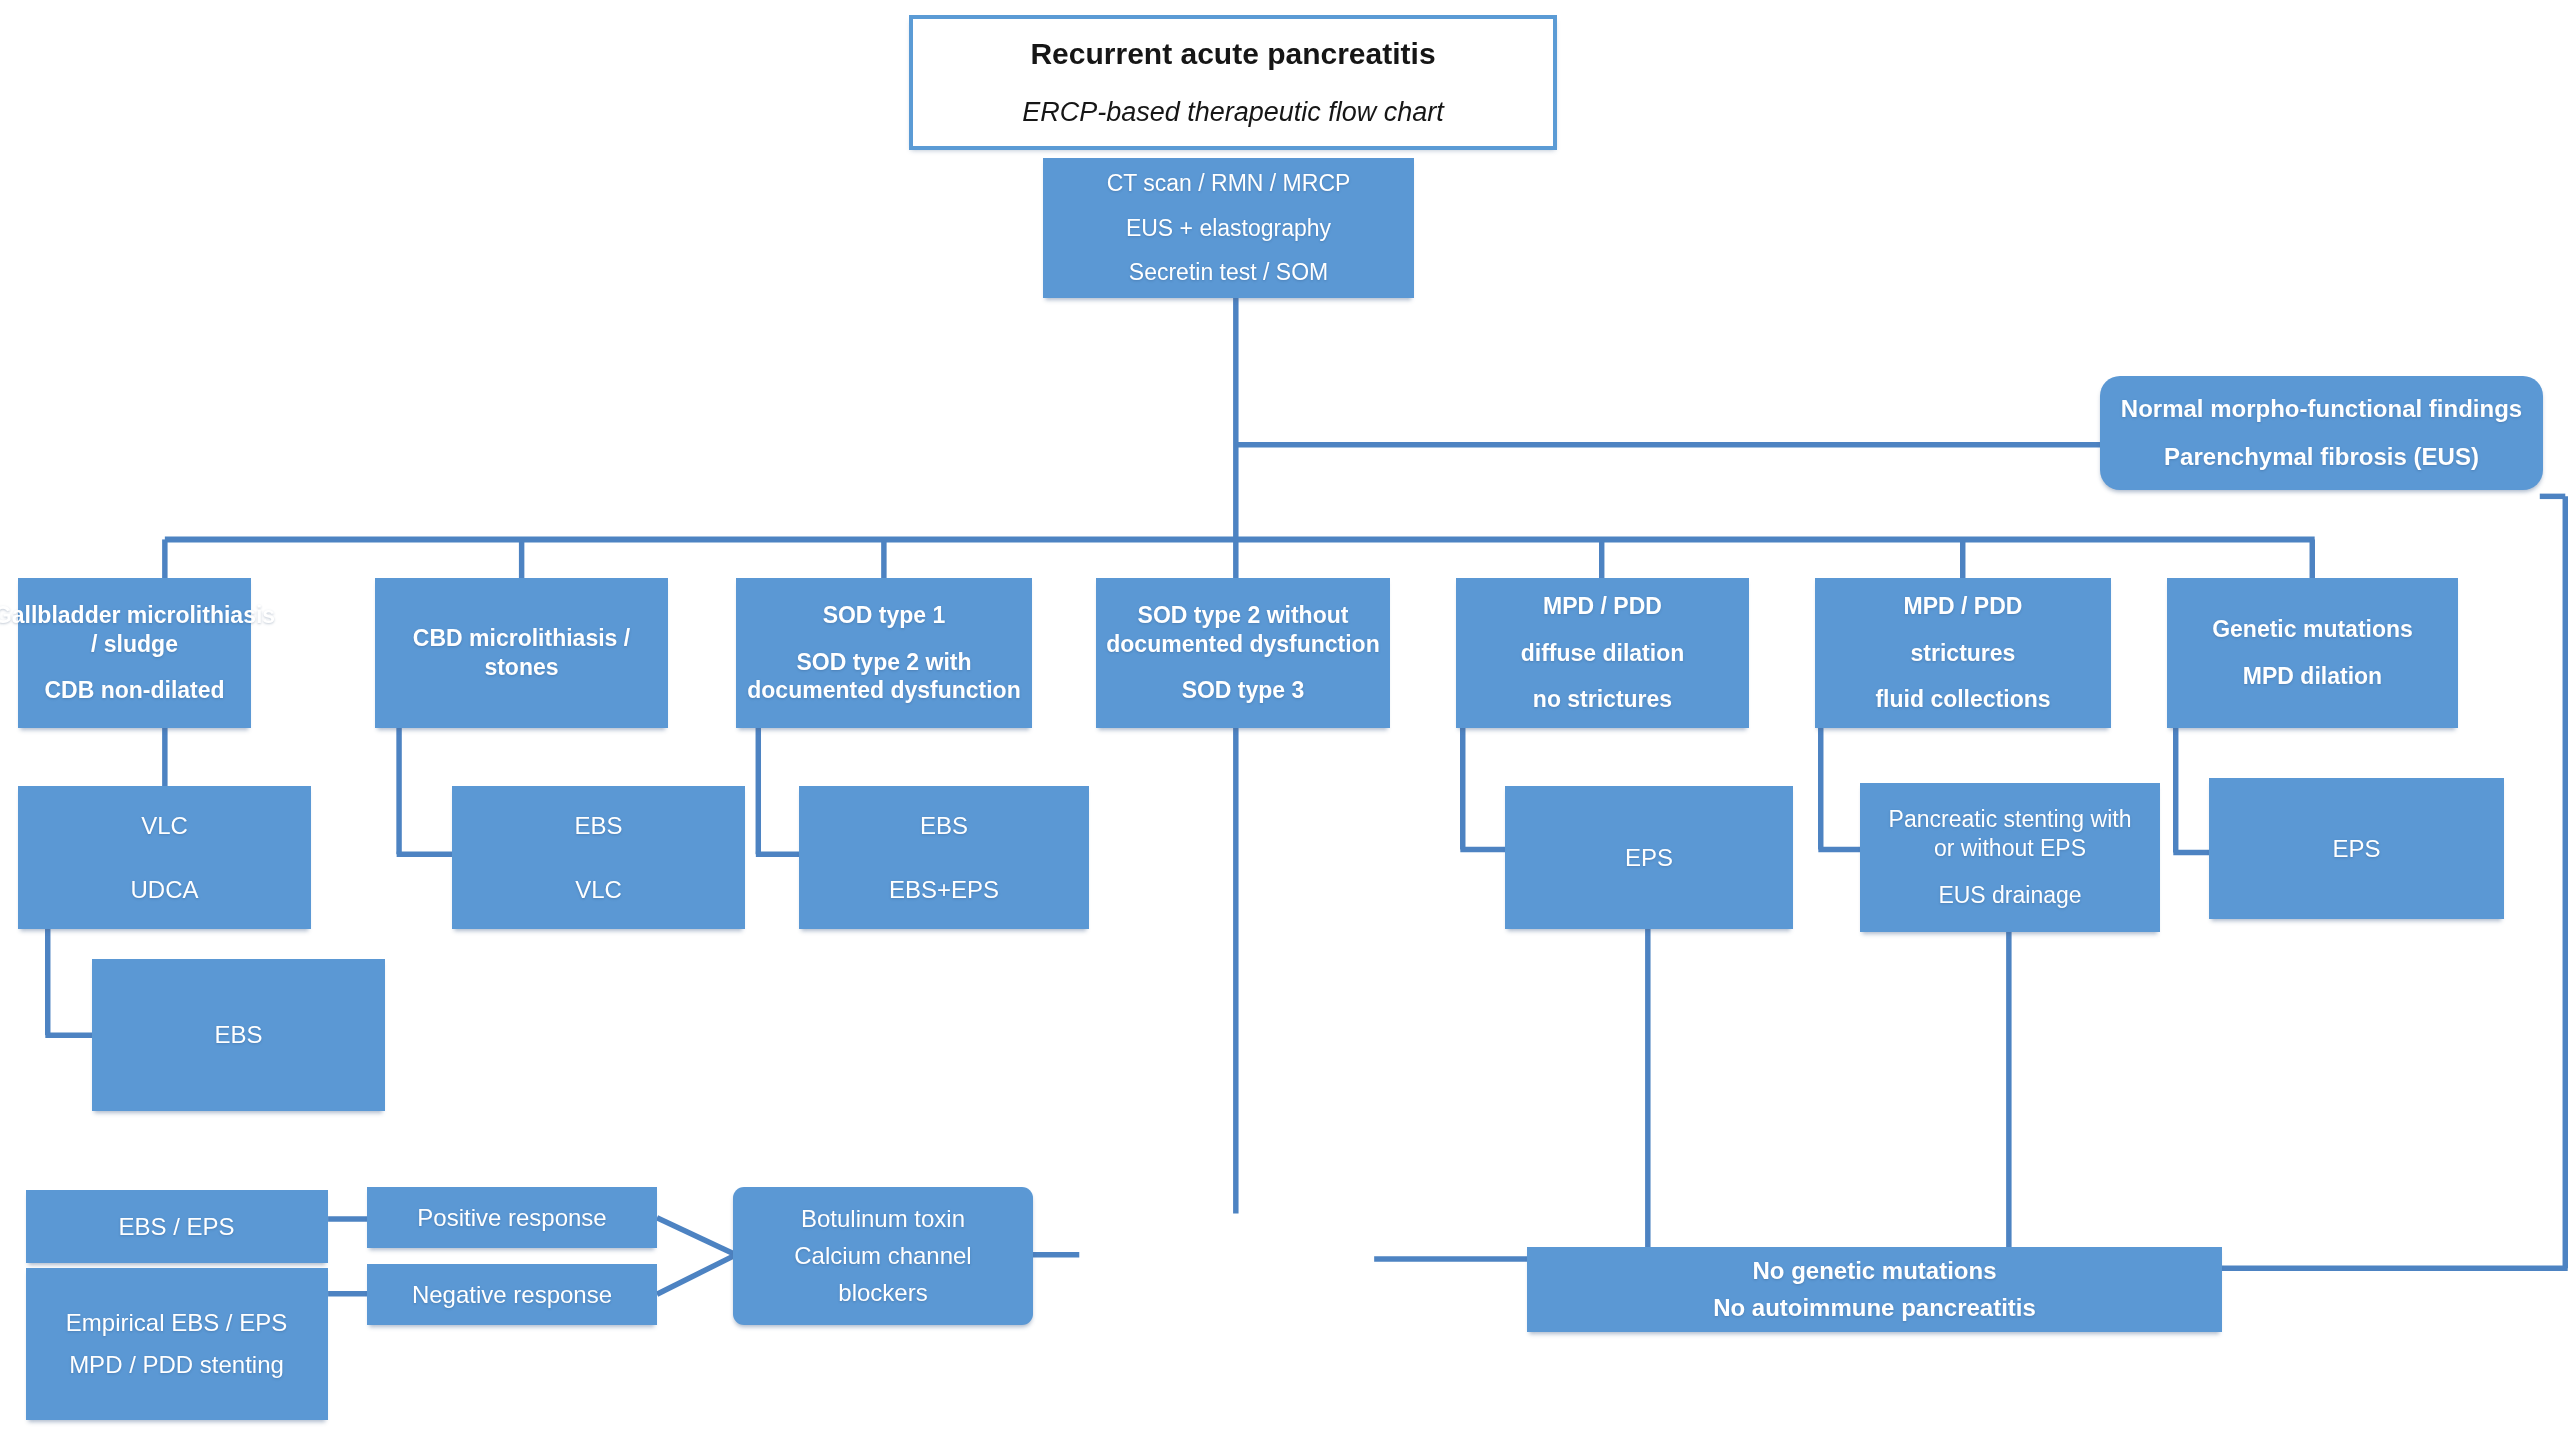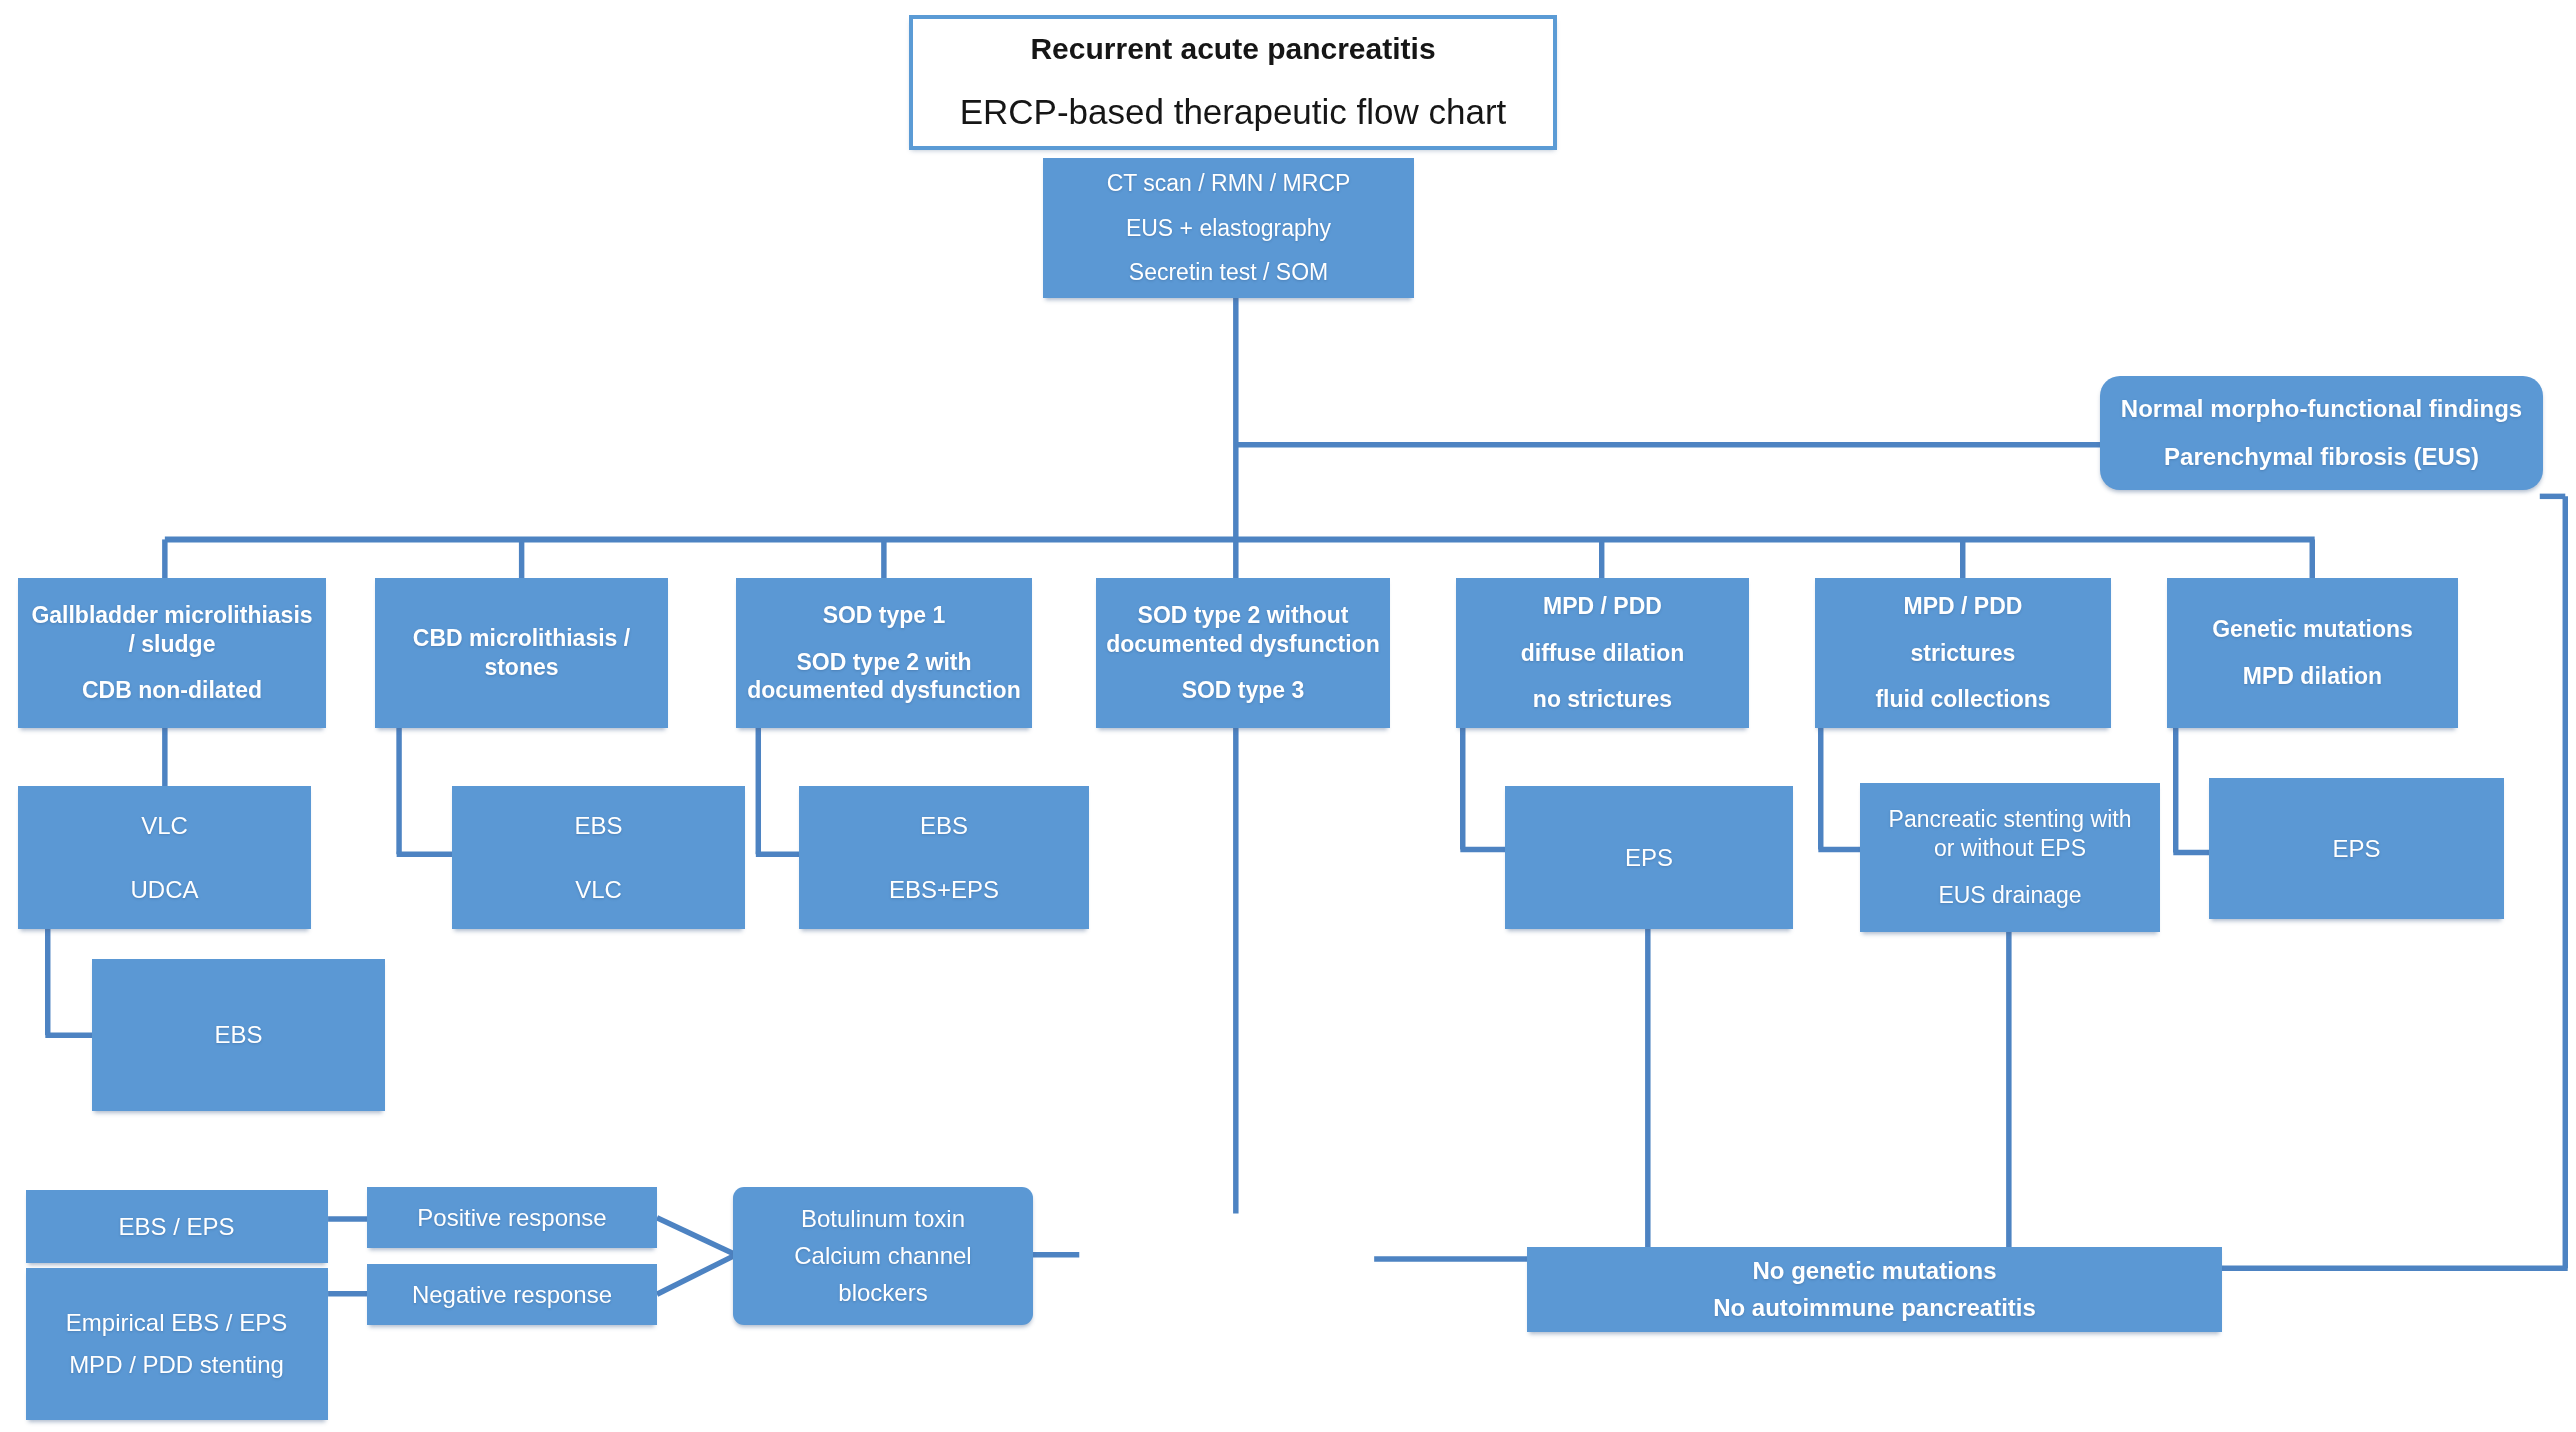--- a/index.html
+++ b/index.html
@@ -15,25 +15,25 @@
             text-shadow:0 1.2px 2.4px rgba(35,65,105,0.28);}
   .b{font-weight:bold;}
   .g12{margin-top:7.3px}.g20{margin-top:12px}.g26{margin-top:16px}
   .g30{margin-top:18px}.g56{margin-top:34px}
   
   #title{position:absolute;z-index:1;left:909px;top:14.6px;width:648px;height:135px;
          background:#ffffff;border:4.2px solid #5b9bd5;box-sizing:border-box;
          display:flex;flex-direction:column;align-items:center;justify-content:center;
          color:#161616;box-shadow:0 3.6px 4.9px -2.4px rgba(70,100,140,0.4);}
   #title .t1{font-size:30px;font-weight:bold;white-space:nowrap;}
-  #title .t2{font-size:35px;margin-top:26px;white-space:nowrap;}
+  #title .t2{font-size:27px;margin-top:26px;white-space:nowrap;font-style:italic;}
   
   #ct{left:1043px;top:158px;width:371px;height:140px;font-size:23px;}
   #normal{left:2100px;top:376px;width:443px;height:114px;border-radius:20px;}
-  #g1{left:18px;top:578px;width:308px;height:150px;font-size:23px;}
+  #g1{left:18px;top:578px;width:233px;height:150px;font-size:23px;}
   #g2{left:375px;top:578px;width:293px;height:150px;font-size:23px;}
   #g3{left:736px;top:578px;width:296px;height:150px;font-size:23px;}
   #g4{left:1096px;top:578px;width:294px;height:150px;font-size:23px;}
   #g5{left:1456px;top:578px;width:293px;height:150px;font-size:23px;}
   #g6{left:1815px;top:578px;width:296px;height:150px;font-size:23px;}
   #g7{left:2167px;top:578px;width:291px;height:150px;font-size:23px;}
   #vlc{left:18px;top:786px;width:293px;height:143px;}
   #ebsvlc{left:452px;top:786px;width:293px;height:143px;}
   #ebseps{left:799px;top:786px;width:290px;height:143px;}
   #eps1{left:1505px;top:786px;width:288px;height:143px;}

